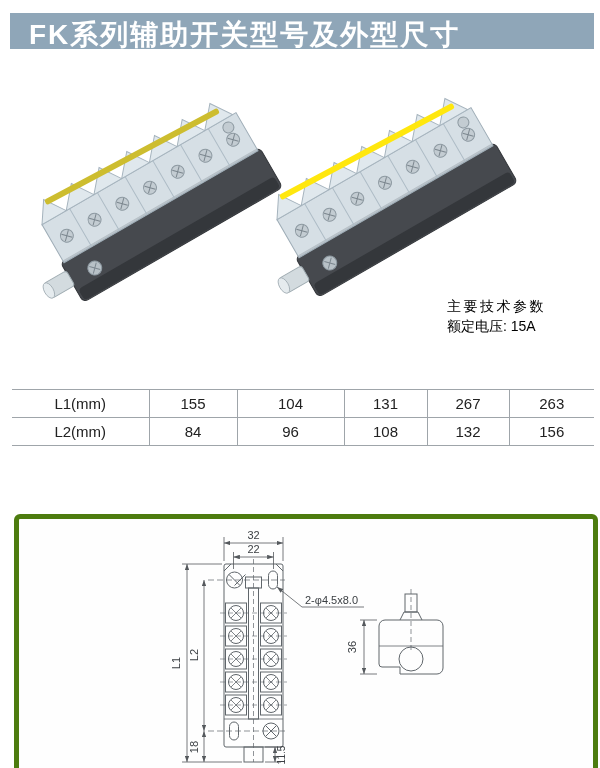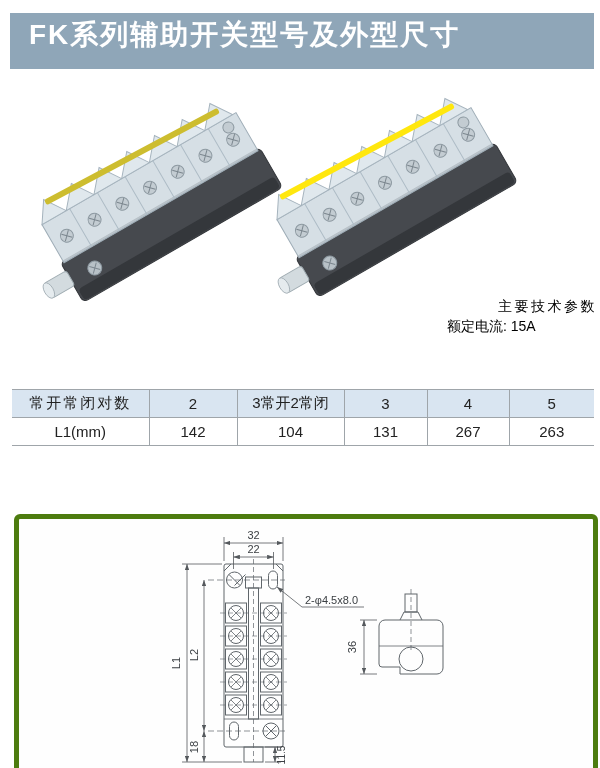--- a/index.html
+++ b/index.html
@@ -2,32 +2,32 @@
 <html><head>
 <meta charset="utf-8">
 <style>
   html,body{margin:0;padding:0;}
   body{
     width:600px;height:768px;position:relative;background:#ffffff;
     font-family:"Liberation Sans","DejaVu Sans",sans-serif;
     overflow:hidden;color:#1a1a1a;
   }
   .title-bar{
-    position:absolute;left:10px;top:13px;width:584px;height:56px;
+    position:absolute;left:10px;top:13px;width:584px;height:36px;
     background:#8fa6b8;color:#ffffff;
     font-size:28px;font-weight:bold;line-height:44px;
     padding-left:19px;box-sizing:border-box;letter-spacing:2px;
     white-space:nowrap;
   }
   .photo-area{position:absolute;left:20px;top:85px;width:510px;height:230px;}
   .specs{
     position:absolute;left:447px;top:296px;width:150px;
     font-size:14px;line-height:20px;color:#000;
   }
-  .specs .heading{letter-spacing:2.5px;text-align:right;}
+  .specs .heading{letter-spacing:2.5px;}
   .spec-table{
     position:absolute;left:12px;top:389px;width:582px;
     border-collapse:collapse;table-layout:fixed;
     font-size:15px;text-align:center;color:#222;
     border-top:1px solid #9fa5aa;border-bottom:1px solid #9fa5aa;
   }
   .spec-table tr{border-bottom:1px solid #9fa5aa;}
   .spec-table td{height:27px;padding:0;overflow:hidden;}
   .spec-table td + td{border-left:1px solid #9fa5aa;}
   .spec-table tr.header-row{background:#d9e5f1;}
@@ -94,48 +94,48 @@
     </g>
     <g transform="translate(375,115) rotate(-30)">
       <use href="#switch-unit"></use>
       <rect x="-100" y="-59" width="196" height="6" rx="2" transform="rotate(2)" fill="#ffe70e"></rect>
     </g>
   </svg>
 </div>
 
 <div class="specs">
   <div class="heading">主要技术参数</div>
-  <div>额定电流: 15A</div>
+  <div>额定电压: 15A</div>
 </div>
 
 <table class="spec-table">
   <colgroup>
     <col style="width:137px">
       <col style="width:88px">
       <col style="width:107px">
     <col style="width:83px">
       <col style="width:82px">
       <col style="width:85px">
   </colgroup>
   <tbody>
-    <tr class="header-row">
-      <td class="row-label">常开常闭对数</td>
-      <td>2</td>
-      <td>3常开2常闭</td>
-      <td>3</td>
-      <td>4</td>
-      <td>5</td>
-    </tr>
     <tr>
       <td>L1(mm)</td>
-      <td>142</td>
+      <td>155</td>
       <td>104</td>
       <td>131</td>
       <td>267</td>
       <td>263</td>
+    </tr>
+    <tr>
+      <td>L2(mm)</td>
+      <td>84</td>
+      <td>96</td>
+      <td>108</td>
+      <td>132</td>
+      <td>156</td>
     </tr>
   </tbody>
 </table>
 
 <div class="drawing-box">
   <svg width="574" height="250" viewBox="0 0 574 250">
     <defs>
       <marker id="arw" viewBox="0 0 7 5" refX="7" refY="2.5" markerWidth="8" markerHeight="6" orient="auto-start-reverse">
         <path d="M0,0 L7,2.5 L0,5 Z" fill="#55595d"></path>
       </marker>

